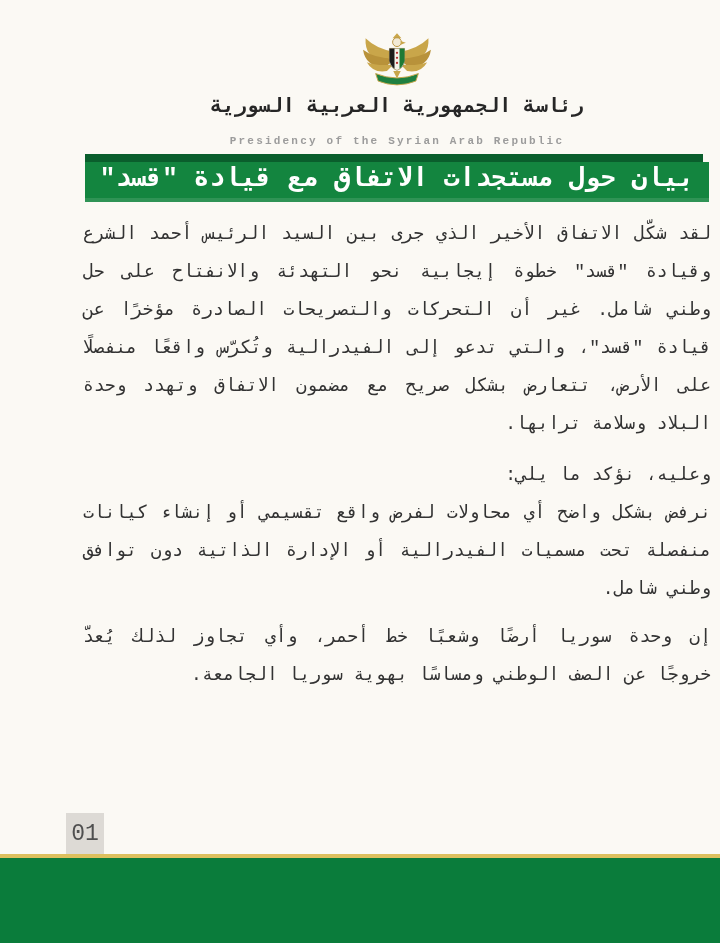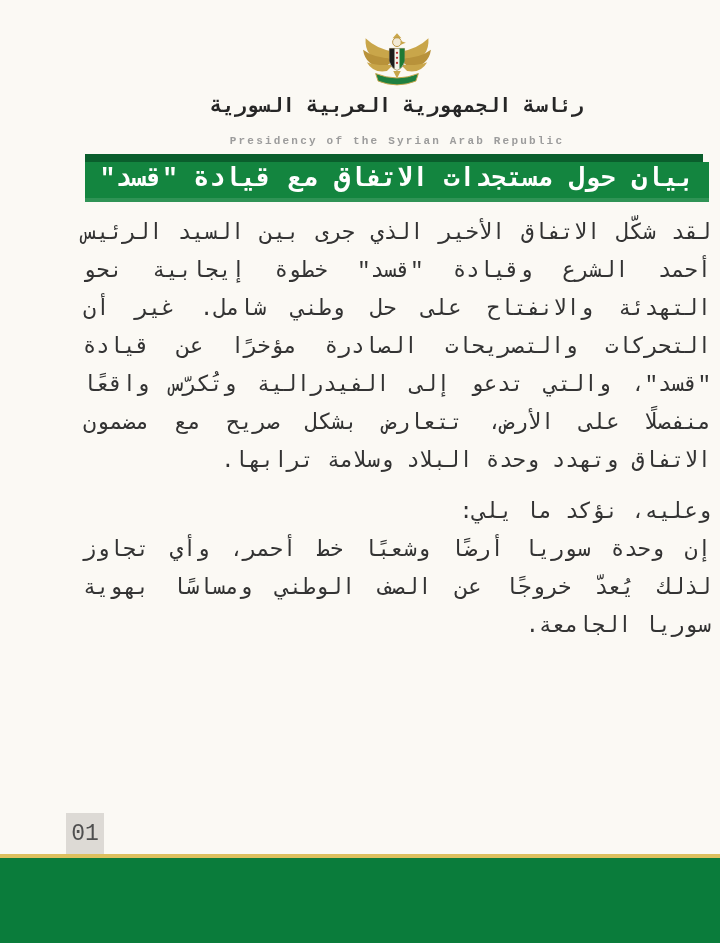--- a/index.html
+++ b/index.html
@@ -37,21 +37,21 @@
   .banner-main{
     height:40px;box-sizing:border-box;
     background:var(--banner-green);
     border-bottom:4px solid var(--banner-light-edge);
     color:#ffffff;font-size:26px;font-weight:bold;
     text-align:center;line-height:34px;direction:rtl;
   }
   
   .body{
     margin:13px 40px 0 40px;direction:rtl;text-align:justify;
-    color:var(--text);font-size:22px;line-height:38px;
+    color:var(--text);font-size:18px;line-height:38px;
   }
   .para{margin:0;}
   .intro{margin-bottom:13px;}
   #points p:nth-child(1){margin:0 0 10px 0;}
   #points p:nth-child(2){margin:0 0 17px 0;}
   #points p:nth-child(3){margin:0 0 17px 0;}
   #points p:nth-child(4){margin:0;}
   
   .page-number{
     position:absolute;left:66px;top:813px;width:38px;height:41px;
@@ -109,20 +109,21 @@
 
   <div class="banner">
     <div class="banner-strip"></div>
     <div class="banner-main">بيان حول مستجدات الاتفاق مع قيادة "قسد"</div>
   </div>
 
   <div class="body">
     <p class="para intro">لقد شكّل الاتفاق الأخير الذي جرى بين السيد الرئيس أحمد الشرع وقيادة "قسد" خطوة إيجابية نحو التهدئة والانفتاح على حل وطني شامل. غير أن التحركات والتصريحات الصادرة مؤخرًا عن قيادة "قسد"، والتي تدعو إلى الفيدرالية وتُكرّس واقعًا منفصلًا على الأرض، تتعارض بشكل صريح مع مضمون الاتفاق وتهدد وحدة البلاد وسلامة ترابها.</p>
     <p class="para heading">وعليه، نؤكد ما يلي:</p>
     <div id="points">
+        <p class="para point">نرفض بشكل واضح أي محاولات لفرض واقع تقسيمي أو إنشاء كيانات منفصلة تحت مسميات الفيدرالية أو الإدارة الذاتية دون توافق وطني شامل.</p>
         <p class="para point">إن وحدة سوريا أرضًا وشعبًا خط أحمر، وأي تجاوز لذلك يُعدّ خروجًا عن الصف الوطني ومساسًا بهوية سوريا الجامعة.</p>
       </div>
   </div>
 
   <div class="page-number">01</div>
 
   <div class="footer"></div>
 
 </div>
 

